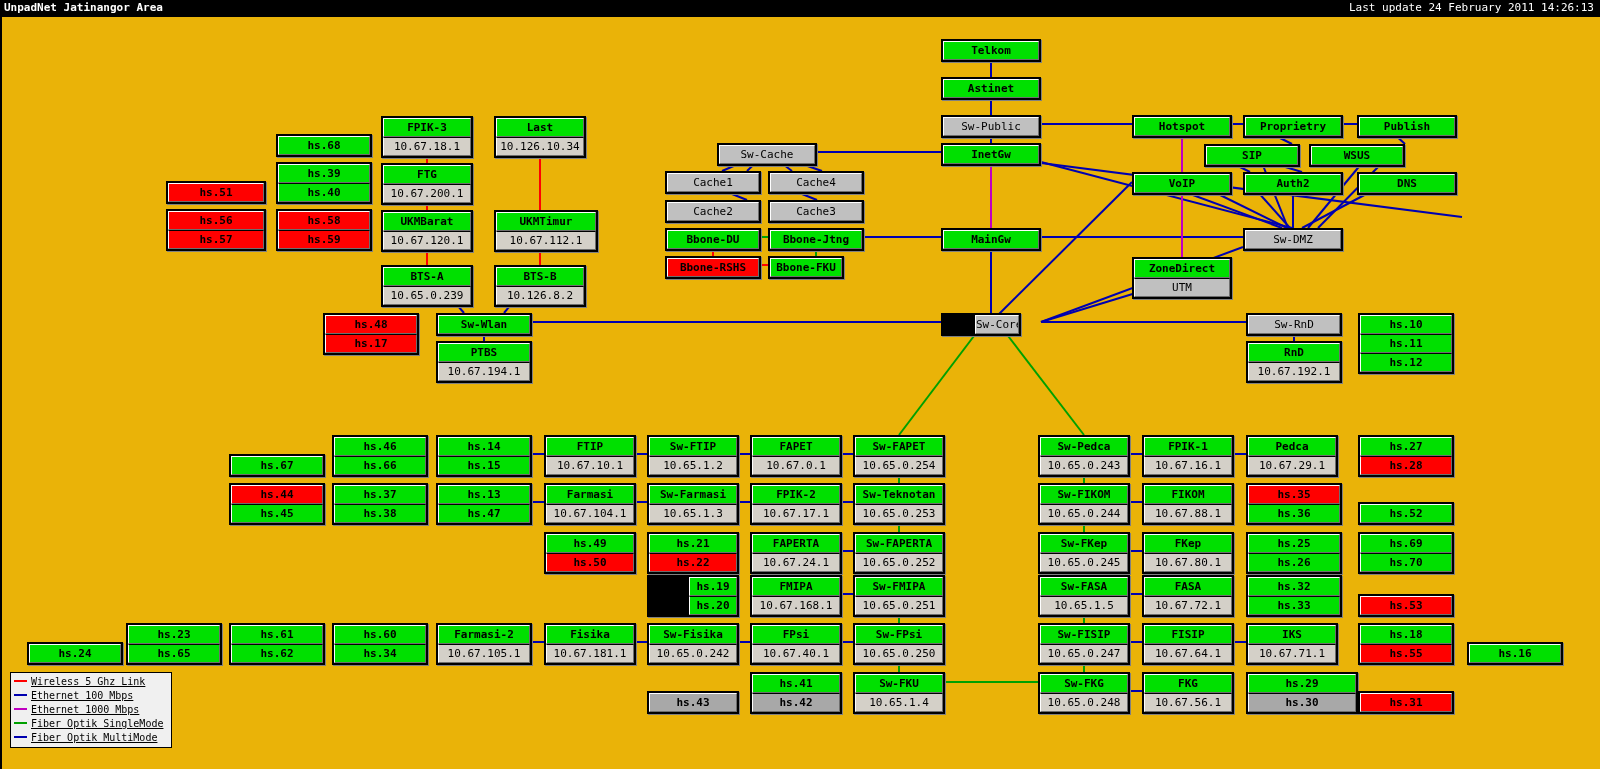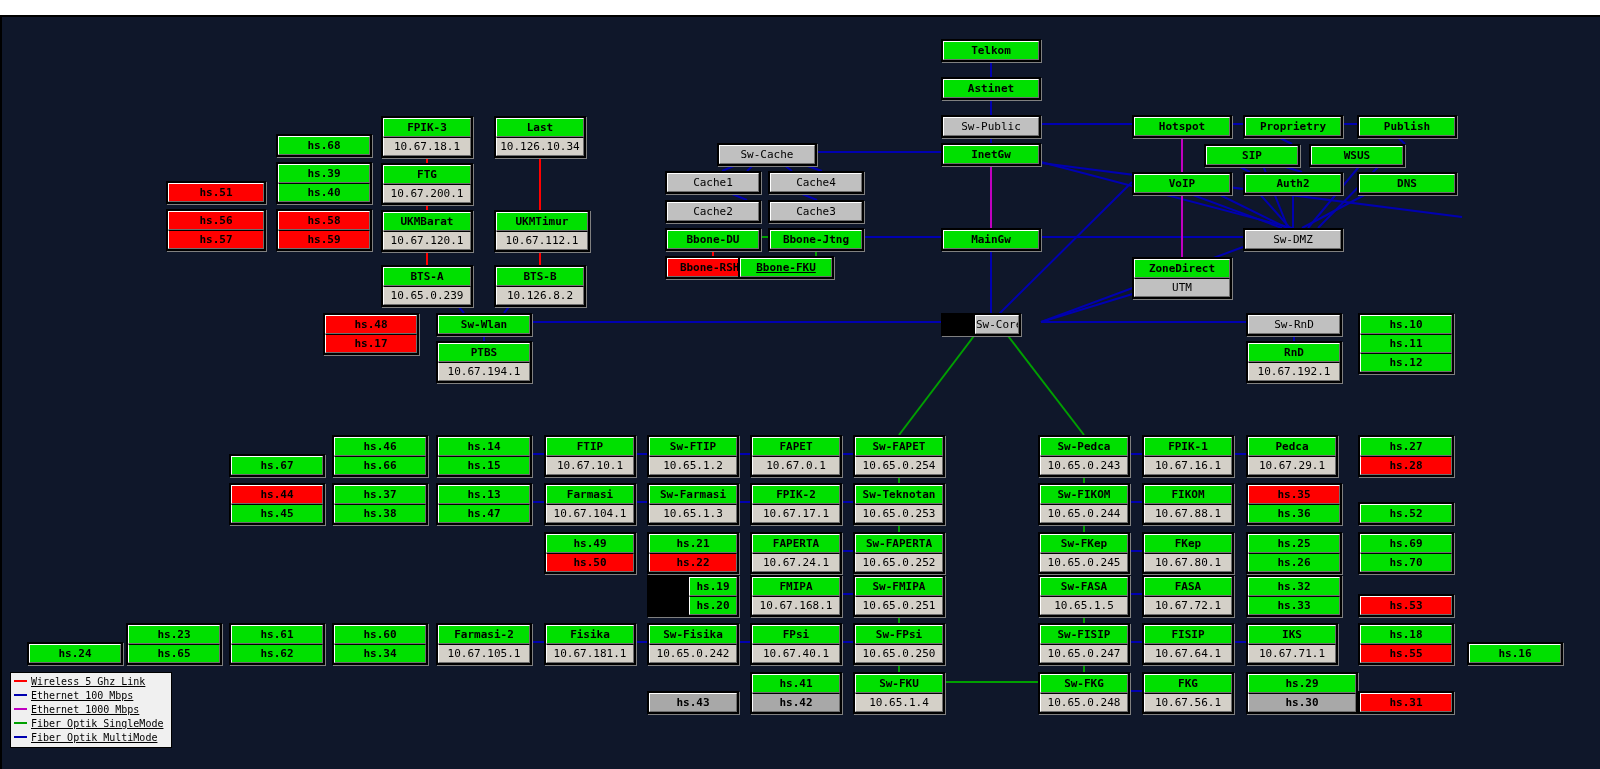--- a/index.html
+++ b/index.html
@@ -7,21 +7,21 @@
   #root{position:relative;width:1600px;height:769px;background:#ffffff;overflow:hidden;}
 
   
   #titlebar{position:absolute;left:0;top:0;width:1600px;height:15px;background:#000;color:#fff;
             font-size:11px;line-height:15px;font-weight:bold;}
   #titlebar .left{position:absolute;left:4px;top:0;letter-spacing:0px;}
   #titlebar .right{position:absolute;right:6px;top:0;font-weight:normal;}
 
   
   #canvas{position:absolute;left:0;top:15px;width:1600px;height:754px;
-          border-left:2px solid #000;border-top:2px solid #000;box-sizing:border-box;background:#0f172a;}
+          border-left:2px solid #000;border-top:2px solid #000;box-sizing:border-box;background:#eab308;}
 
   
   #links{position:absolute;left:0;top:0;width:1600px;height:754px;}
 
   
   .node{position:absolute;box-sizing:border-box;border:2px solid #000;background:#000;
         box-shadow:1px 1px 0 #808080;}
   .cell{box-sizing:border-box;height:19px;line-height:17px;text-align:center;
         font-size:11px;font-weight:bold;color:#000;white-space:nowrap;overflow:hidden;
         border-top:1px solid #ffffff;border-left:1px solid #ffffff;
@@ -38,20 +38,24 @@
           padding:2px 4px 2px 3px;}
   #legend .row{height:14px;line-height:14px;font-size:10px;color:#000;white-space:nowrap;text-decoration:underline;}
   #legend .sw{display:inline-block;width:13px;height:0;border-top:2px solid #000;
               vertical-align:3px;margin-right:4px;}
 </style>
 </head>
 <body>
 
 <div id="root">
 
+  <div id="titlebar">
+    <span class="left">UnpadNet Jatinangor Area</span>
+    <span class="right">Last update 24 February 2011 14:26:13</span>
+  </div>
 
   <div id="canvas">
     <svg id="links" width="1600" height="754" viewBox="0 0 1600 754">
         <line x1="989" y1="41" x2="989" y2="60" stroke="#0000b0" stroke-width="2"></line>
         <line x1="989" y1="79" x2="989" y2="98" stroke="#0000b0" stroke-width="2"></line>
         <line x1="989" y1="117" x2="989" y2="126" stroke="#0000b0" stroke-width="2"></line>
         <line x1="989" y1="145" x2="989" y2="211" stroke="#c000c0" stroke-width="2"></line>
         <line x1="989" y1="230" x2="989" y2="296" stroke="#0000b0" stroke-width="2"></line>
         <line x1="1039" y1="107" x2="1130" y2="107" stroke="#0000b0" stroke-width="2"></line>
         <line x1="815" y1="135" x2="939" y2="135" stroke="#0000b0" stroke-width="2"></line>
@@ -171,21 +175,21 @@
         </div>
         <div class="node" style="left: 663px; top: 211px; width: 96px;">
           <div class="cell g">Bbone-DU</div>
         </div>
         <div class="node" style="left: 766px; top: 211px; width: 96px;">
           <div class="cell g">Bbone-Jtng</div>
         </div>
         <div class="node" style="left: 663px; top: 239px; width: 96px;">
           <div class="cell r">Bbone-RSHS</div>
         </div>
-        <div class="node" style="left: 736px; top: 239px; width: 96px; text-decoration: underline;">
+        <div class="node" style="left: 766px; top: 239px; width: 76px;">
           <div class="cell g">Bbone-FKU</div>
         </div>
         <div class="node" style="left: 1130px; top: 98px; width: 100px;">
           <div class="cell g">Hotspot</div>
         </div>
         <div class="node" style="left: 1241px; top: 98px; width: 100px;">
           <div class="cell g">Proprietry</div>
         </div>
         <div class="node" style="left: 1355px; top: 98px; width: 100px;">
           <div class="cell g">Publish</div>
@@ -221,21 +225,21 @@
           <div class="cell ip">10.126.10.34</div>
         </div>
         <div class="node" style="left: 379px; top: 146px; width: 92px;">
           <div class="cell g">FTG</div>
           <div class="cell ip">10.67.200.1</div>
         </div>
         <div class="node" style="left: 379px; top: 193px; width: 92px;">
           <div class="cell g">UKMBarat</div>
           <div class="cell ip">10.67.120.1</div>
         </div>
-        <div class="node" style="left: 492px; top: 193px; width: 96px;">
+        <div class="node" style="left: 492px; top: 193px; width: 104px;">
           <div class="cell g">UKMTimur</div>
           <div class="cell ip">10.67.112.1</div>
         </div>
         <div class="node" style="left: 379px; top: 248px; width: 92px;">
           <div class="cell g">BTS-A</div>
           <div class="cell ip">10.65.0.239</div>
         </div>
         <div class="node" style="left: 492px; top: 248px; width: 92px;">
           <div class="cell g">BTS-B</div>
           <div class="cell ip">10.126.8.2</div>

